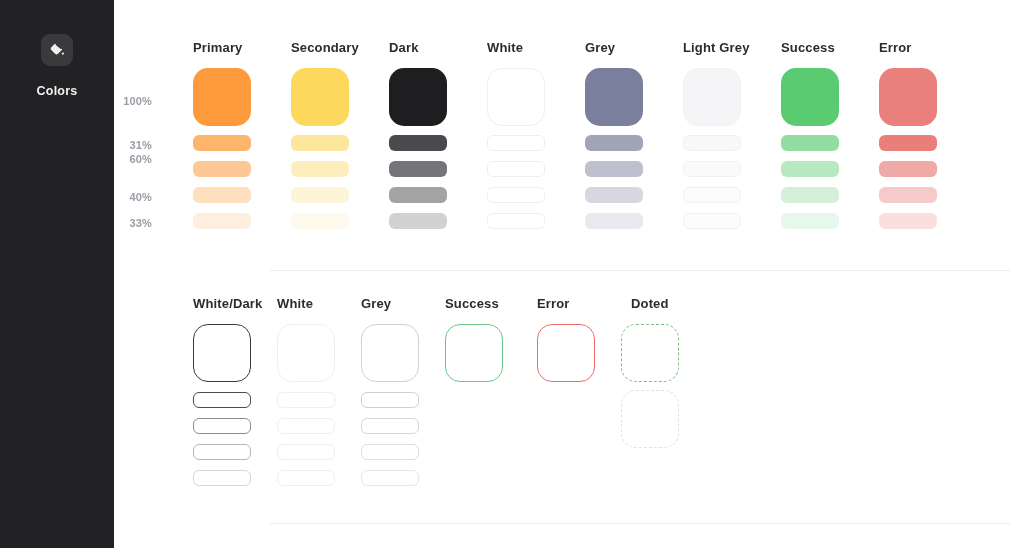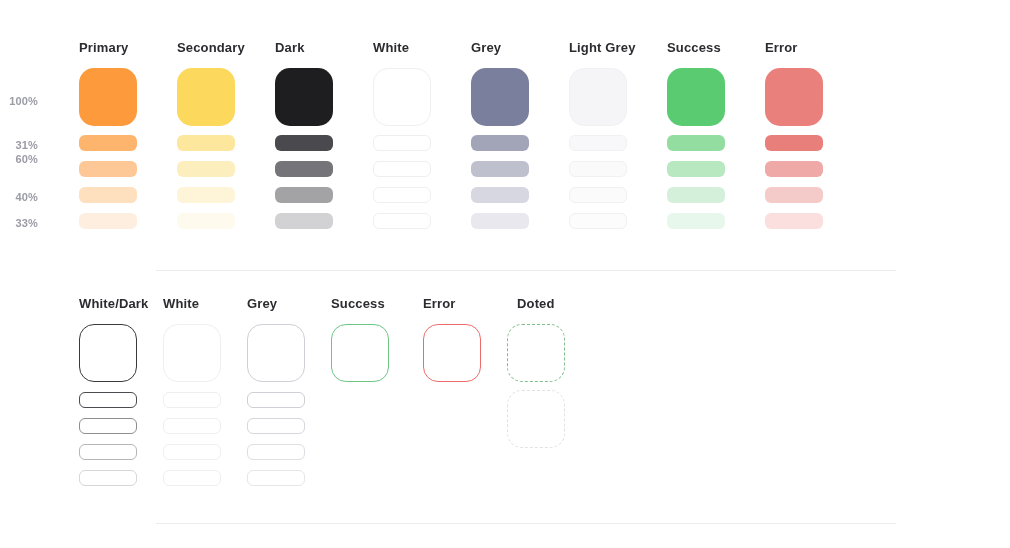--- a/index.html
+++ b/index.html
@@ -68,20 +68,30 @@
   .bbox { position: absolute; background: #fff; }
   .bb-big { width: 58px; height: 58px; border-radius: 15px; border-width: 1.2px; border-style: solid; }
   .bb-bar { width: 58px; height: 16px; border-radius: 6px; border-width: 1px; border-style: solid; }
   .bb-dot-big { width: 58px; height: 58px; border-radius: 15px; border-width: 1.2px; border-style: dashed; }
 </style>
 </head>
 <body>
 
 <div class="app">
 
+  <aside class="sidebar">
+    <div class="side-icon-wrap">
+      <svg width="17" height="17" viewBox="0 0 24 24" fill="none" stroke="#f0f0f1" stroke-width="1.9" stroke-linecap="round" stroke-linejoin="round">
+        <path d="M8.5 3.5 4 8a2 2 0 0 0 0 2.8l5.2 5.2a2 2 0 0 0 2.8 0l5.4-5.4L8.5 3.5Z" fill="#f0f0f1" stroke="none"></path>
+        <path d="M8.5 3.5 4 8a2 2 0 0 0 0 2.8l5.2 5.2a2 2 0 0 0 2.8 0l5.4-5.4"></path>
+        <circle cx="19.6" cy="16.4" r="1.6" fill="#f0f0f1" stroke="none"></circle>
+      </svg>
+    </div>
+    <div class="side-label">Colors</div>
+  </aside>
 
   <main class="canvas">
     <div class="divider d1"></div>
     <div class="divider d2"></div>
 
     <section class="sec1" id="sec1">
         <div class="row-label" style="left: 4px; top: 95px;">100%</div>
         <div class="row-label" style="left: 4px; top: 139px;">31%</div>
         <div class="row-label" style="left: 4px; top: 153px;">60%</div>
         <div class="row-label" style="left: 4px; top: 191px;">40%</div>

